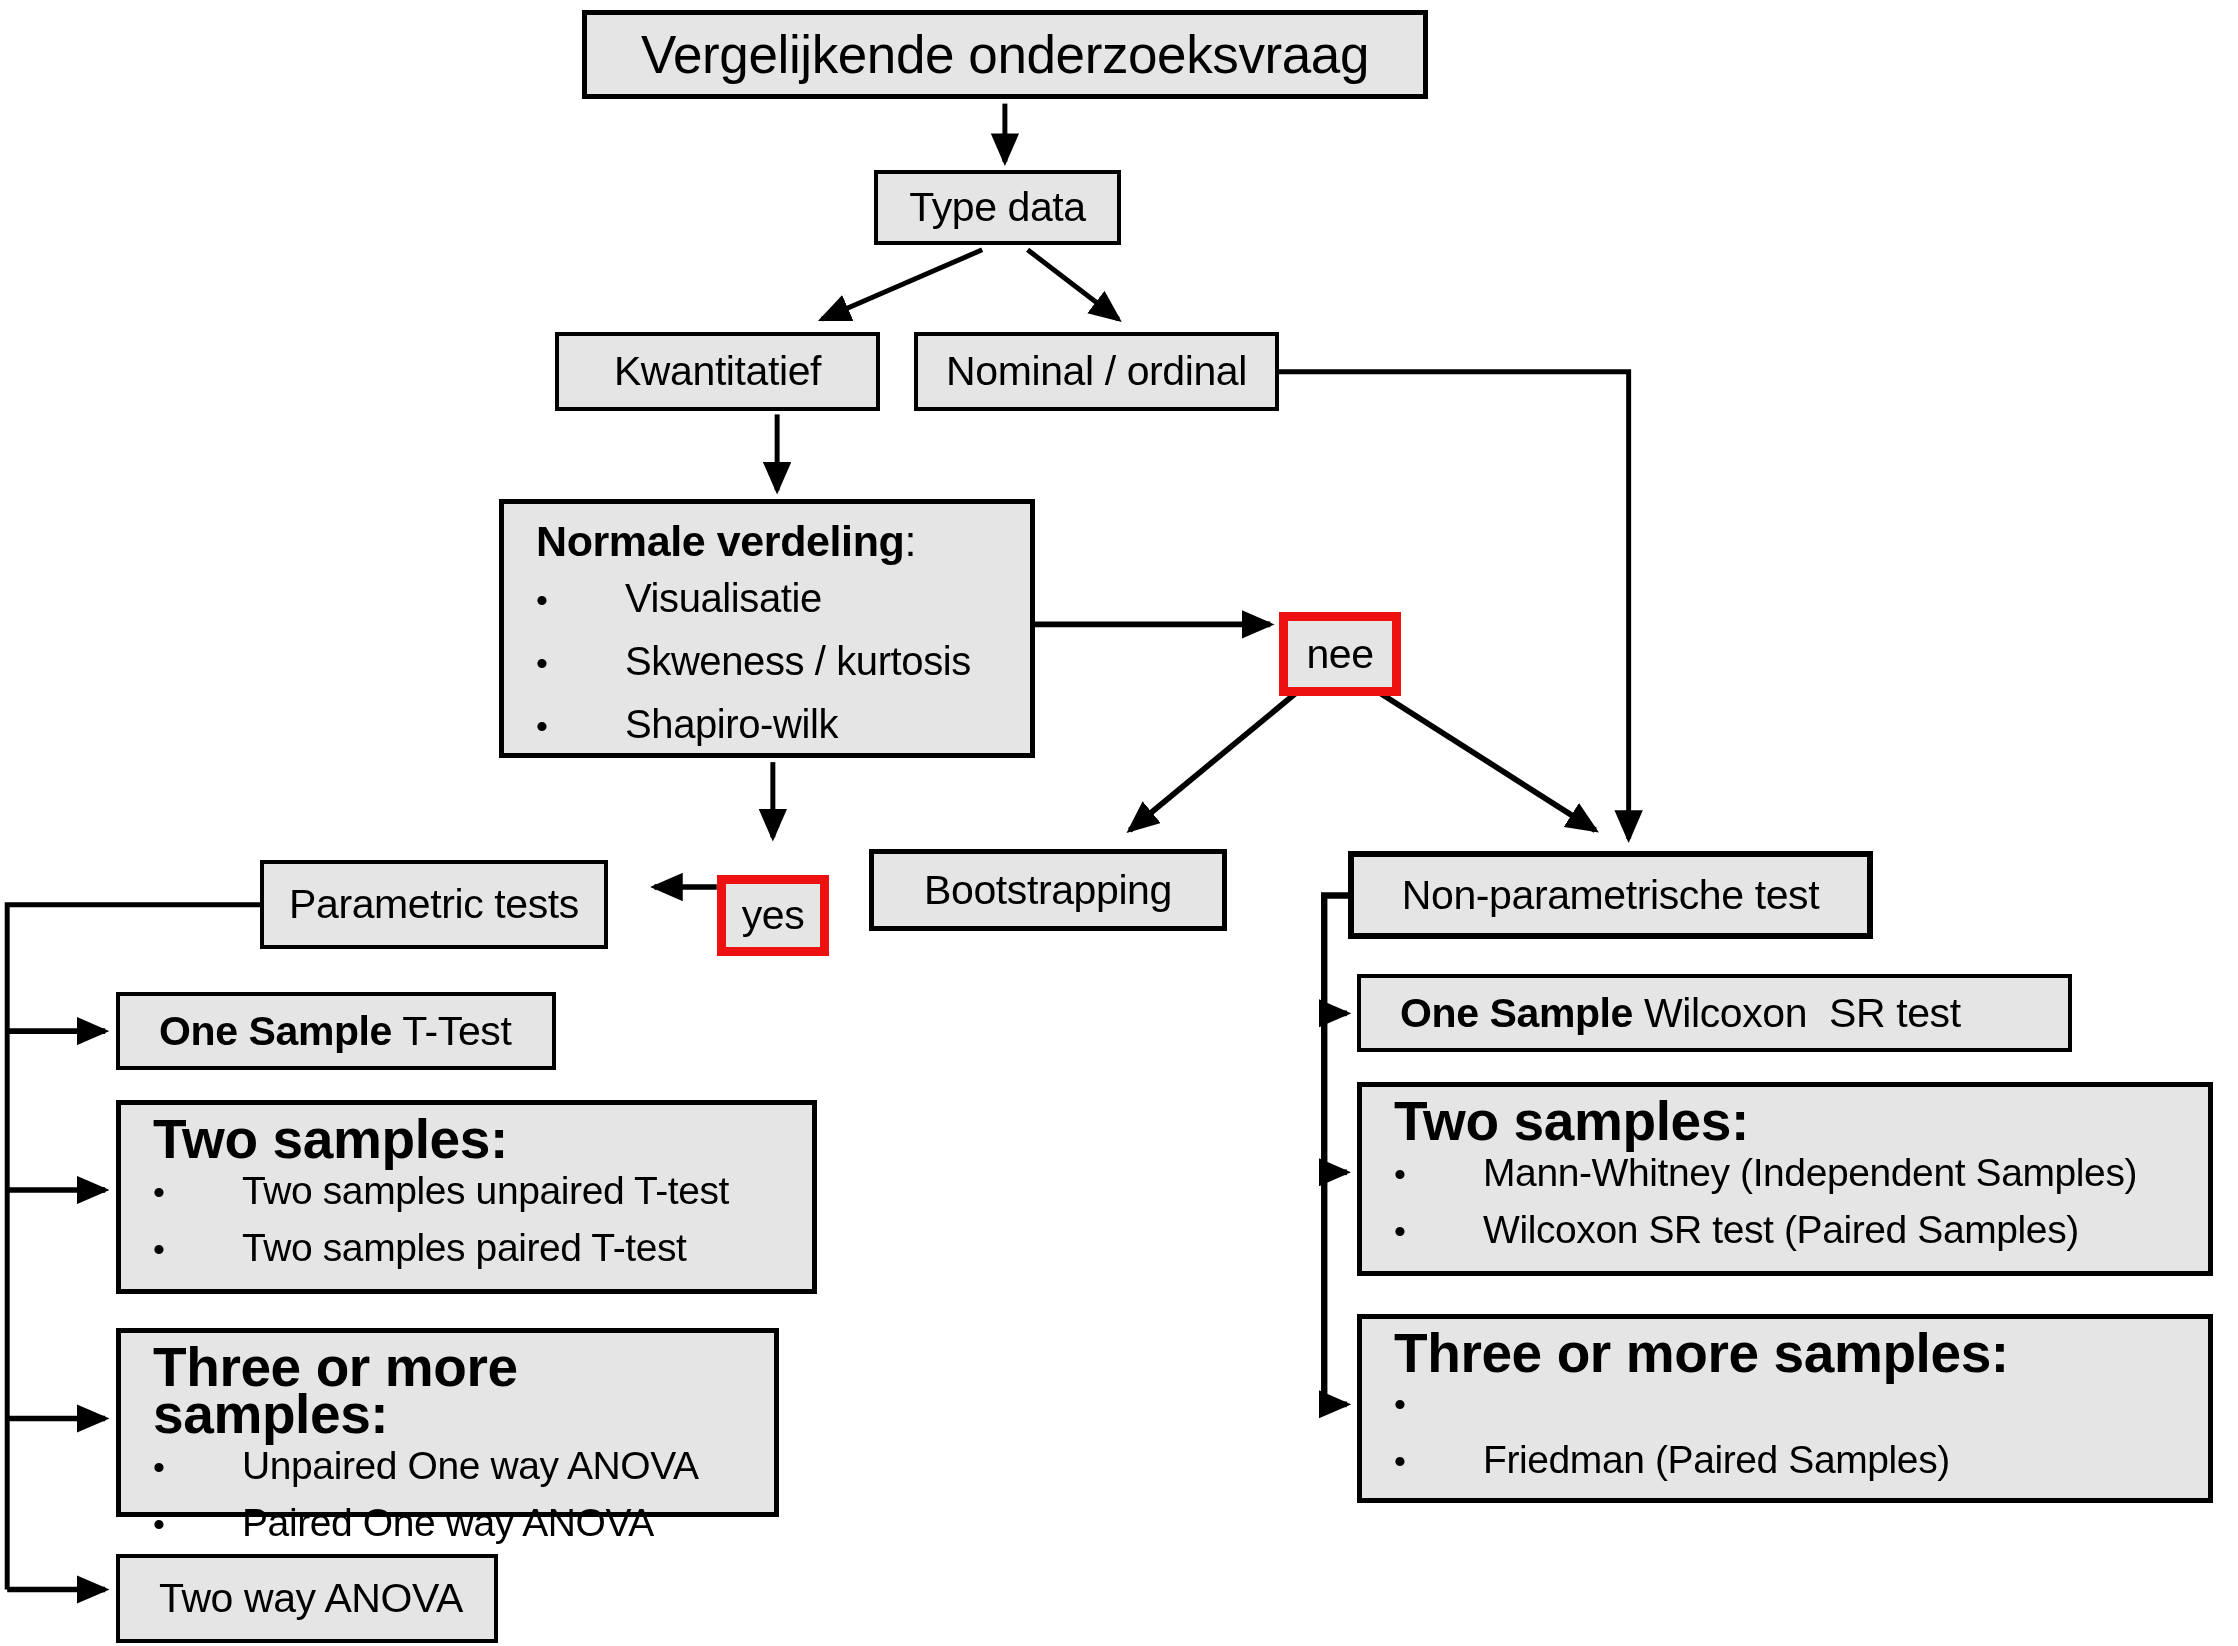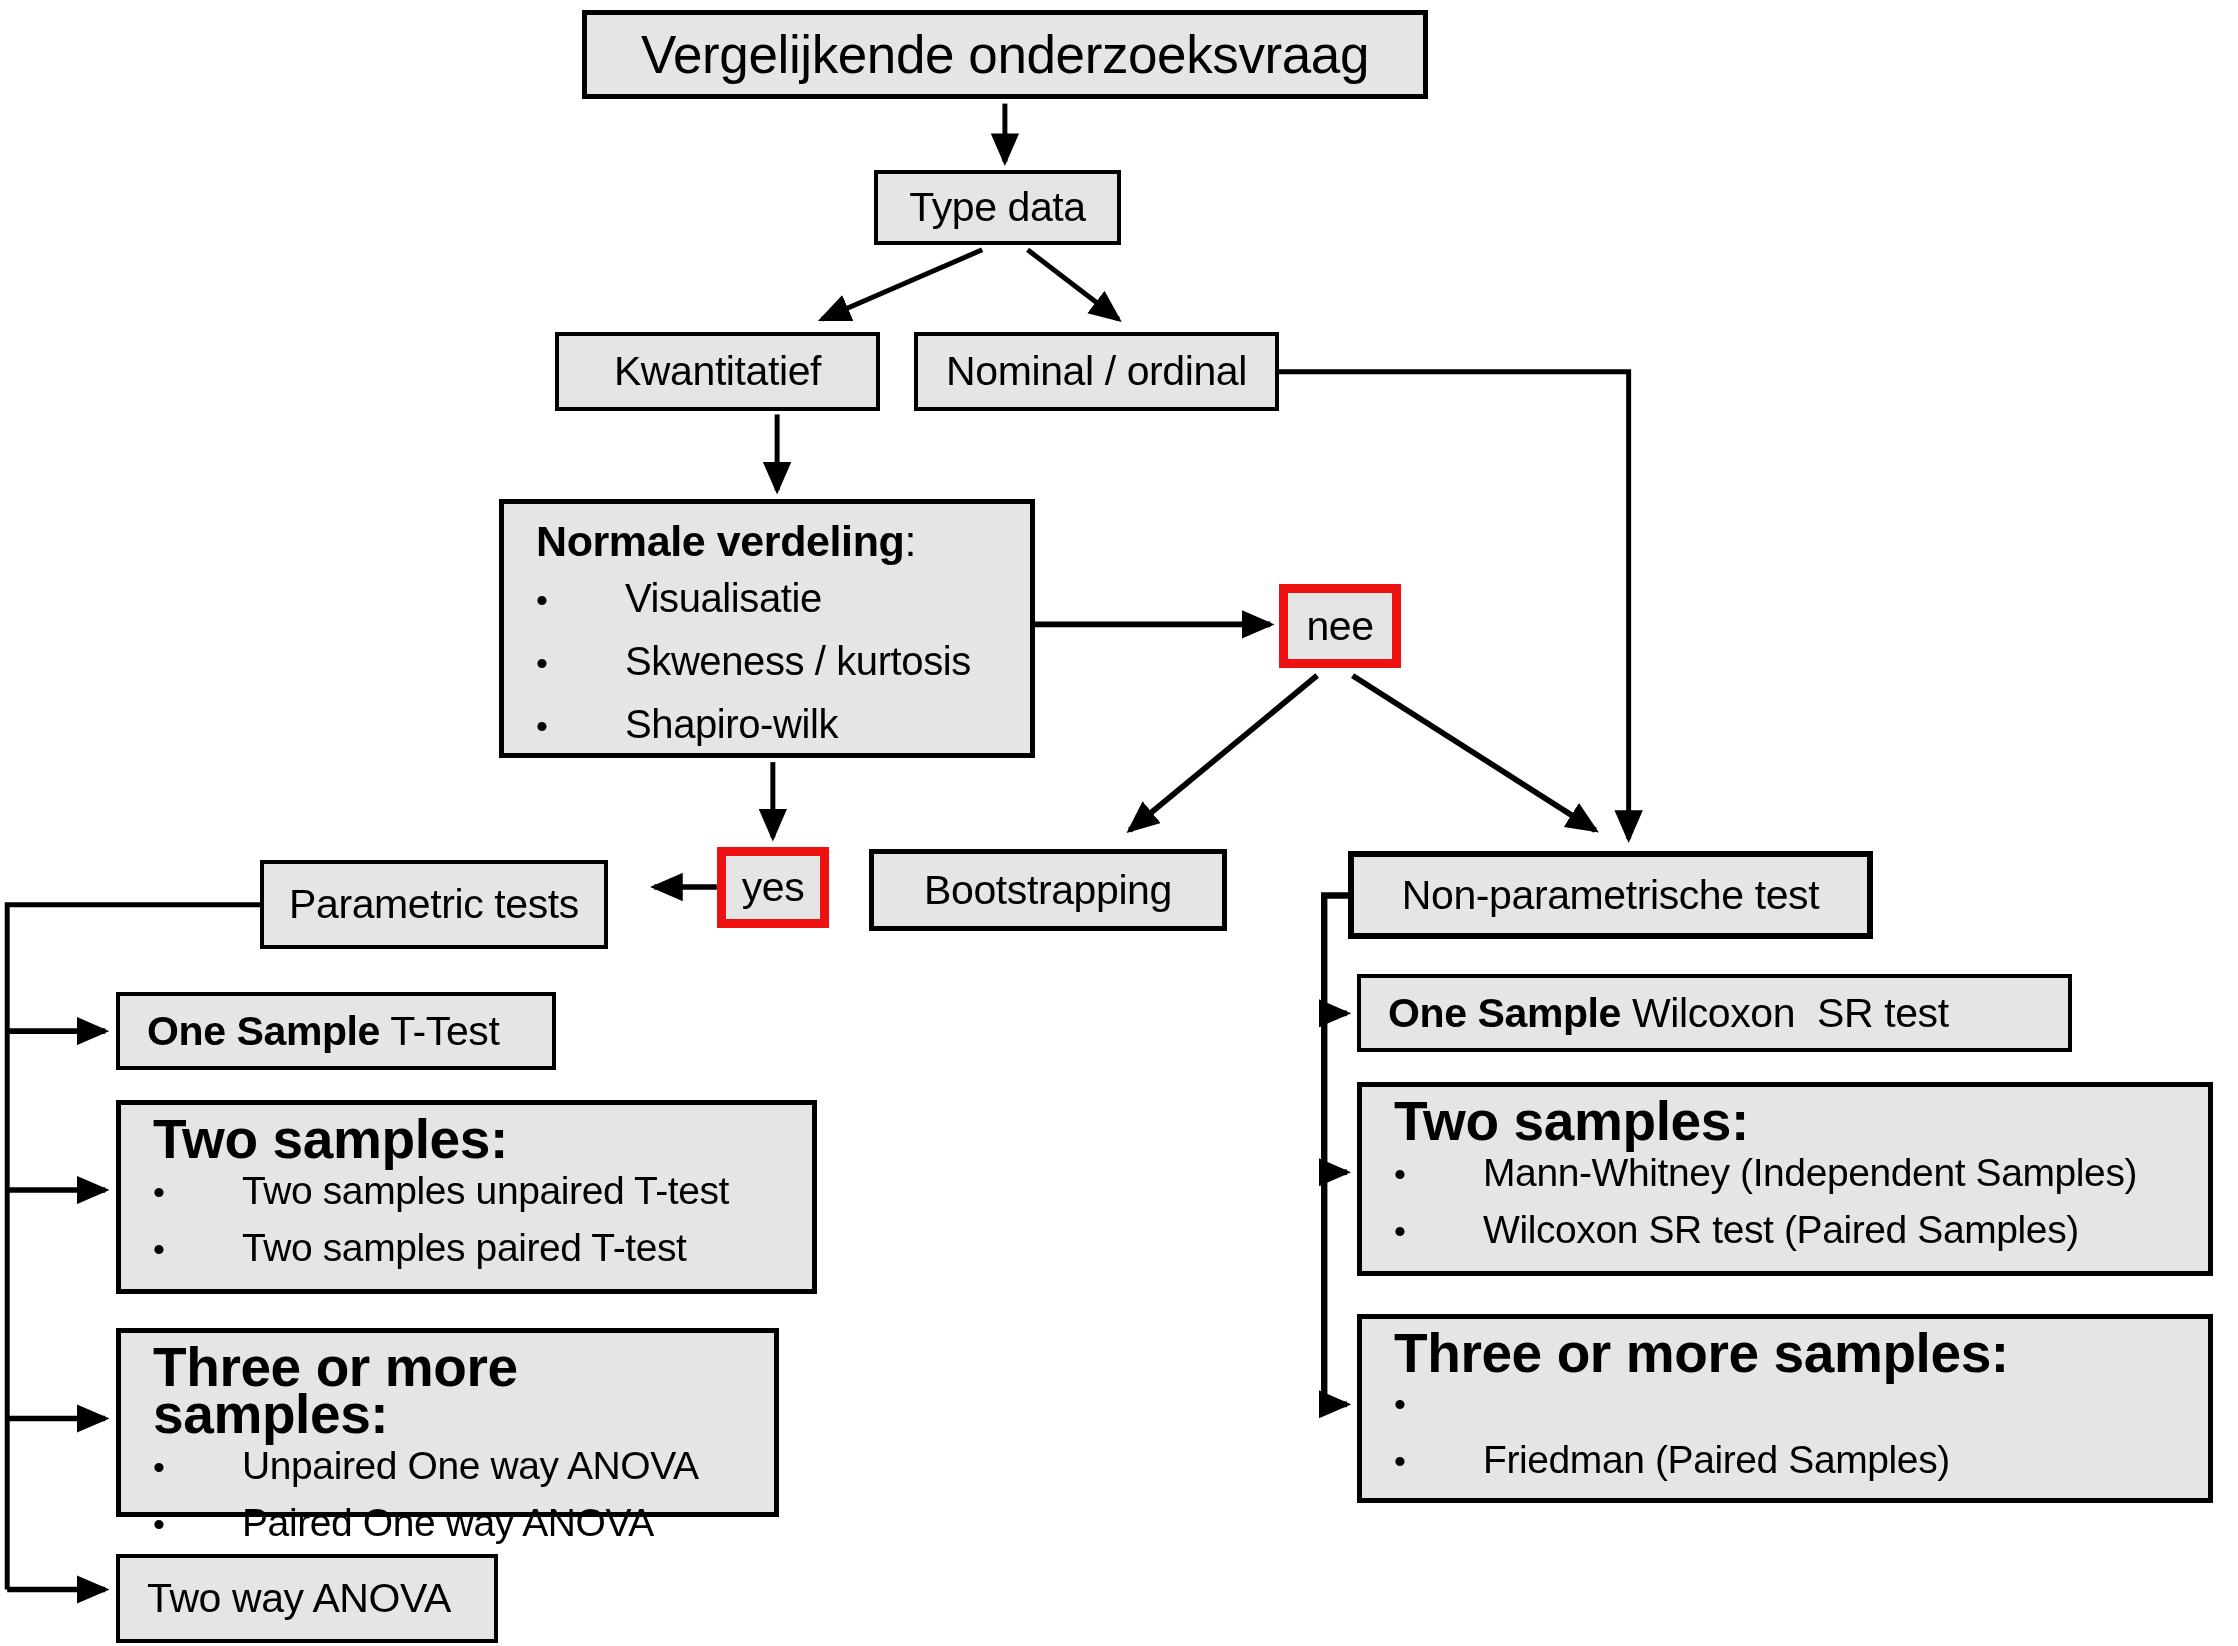--- a/index.html
+++ b/index.html
@@ -11,23 +11,23 @@
   }
   #canvas{position:absolute;inset:0;}
   svg.wires{position:absolute;left:0;top:0;z-index:1;}
   svg.wires line, svg.wires path{stroke:var(--ink,#000);fill:none;}
   .box{
     position:absolute;z-index:2;background:#e5e5e5;box-sizing:border-box;
     border:4.3px solid var(--ink,#000);
   }
   .bw7{border-width:5px;}
   .bw9{border-width:6.4px;}
-  .red{border-width:9.2px;border-color:var(--red,#ee1111);}
+  .red{border-width:9.2px;border-color:var(--red,#ee1111);margin-top:28px;}
   .center{display:flex;align-items:center;justify-content:center;}
-  .leftpad{display:flex;align-items:center;justify-content:flex-start;padding-left:27px;}
+  .leftpad{display:flex;align-items:center;justify-content:flex-start;padding-left:39px;}
   .lbl{font-size:41px;letter-spacing:-0.4px;white-space:pre;}
   .lbl.big{font-size:53px;}
   .b{font-weight:bold;}
   .multi{padding:11.4px 14px 0 32px;}
   .hd{font-size:55px;font-weight:bold;line-height:47px;letter-spacing:-0.4px;}
   .hd .r{font-weight:normal;}
   .multi.tall .hd{line-height:53px;font-size:43px;}
   .row{display:flex;align-items:baseline;font-size:39px;line-height:55px;letter-spacing:-0.4px;}
   .multi.tall .row{line-height:61px;font-size:40px;}
   .row .dot{flex:0 0 89px;font-size:34px;}

